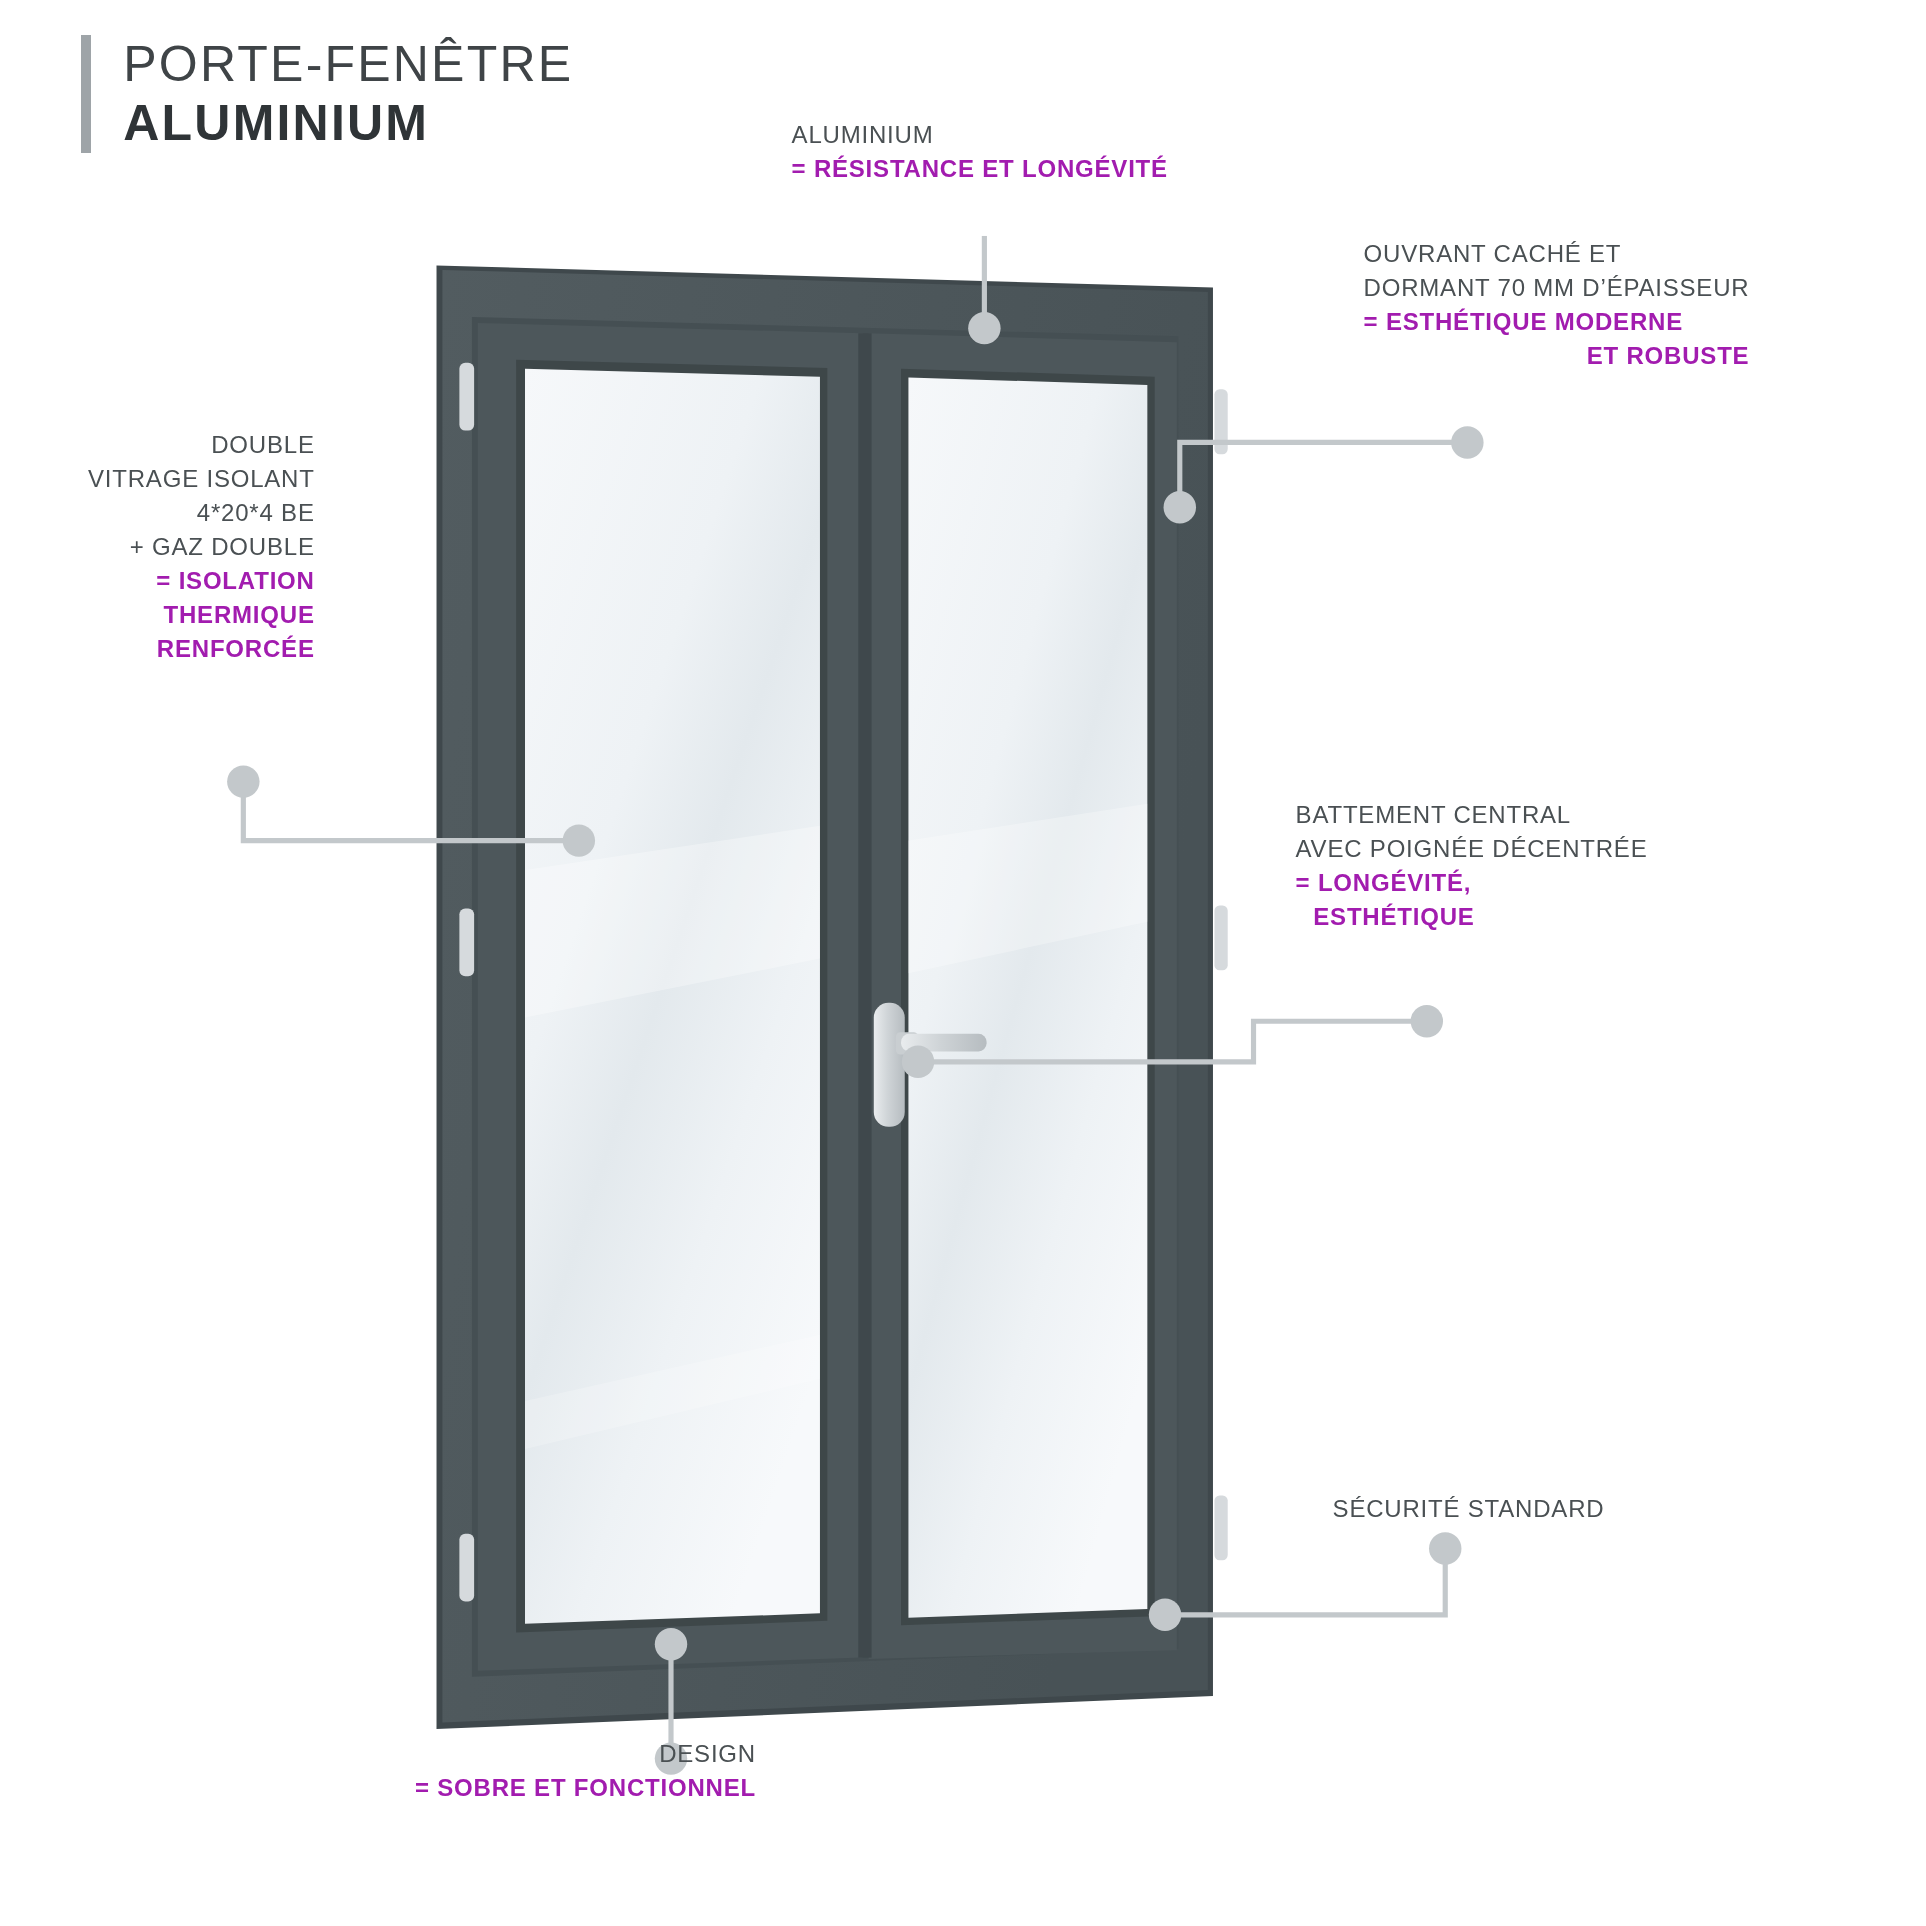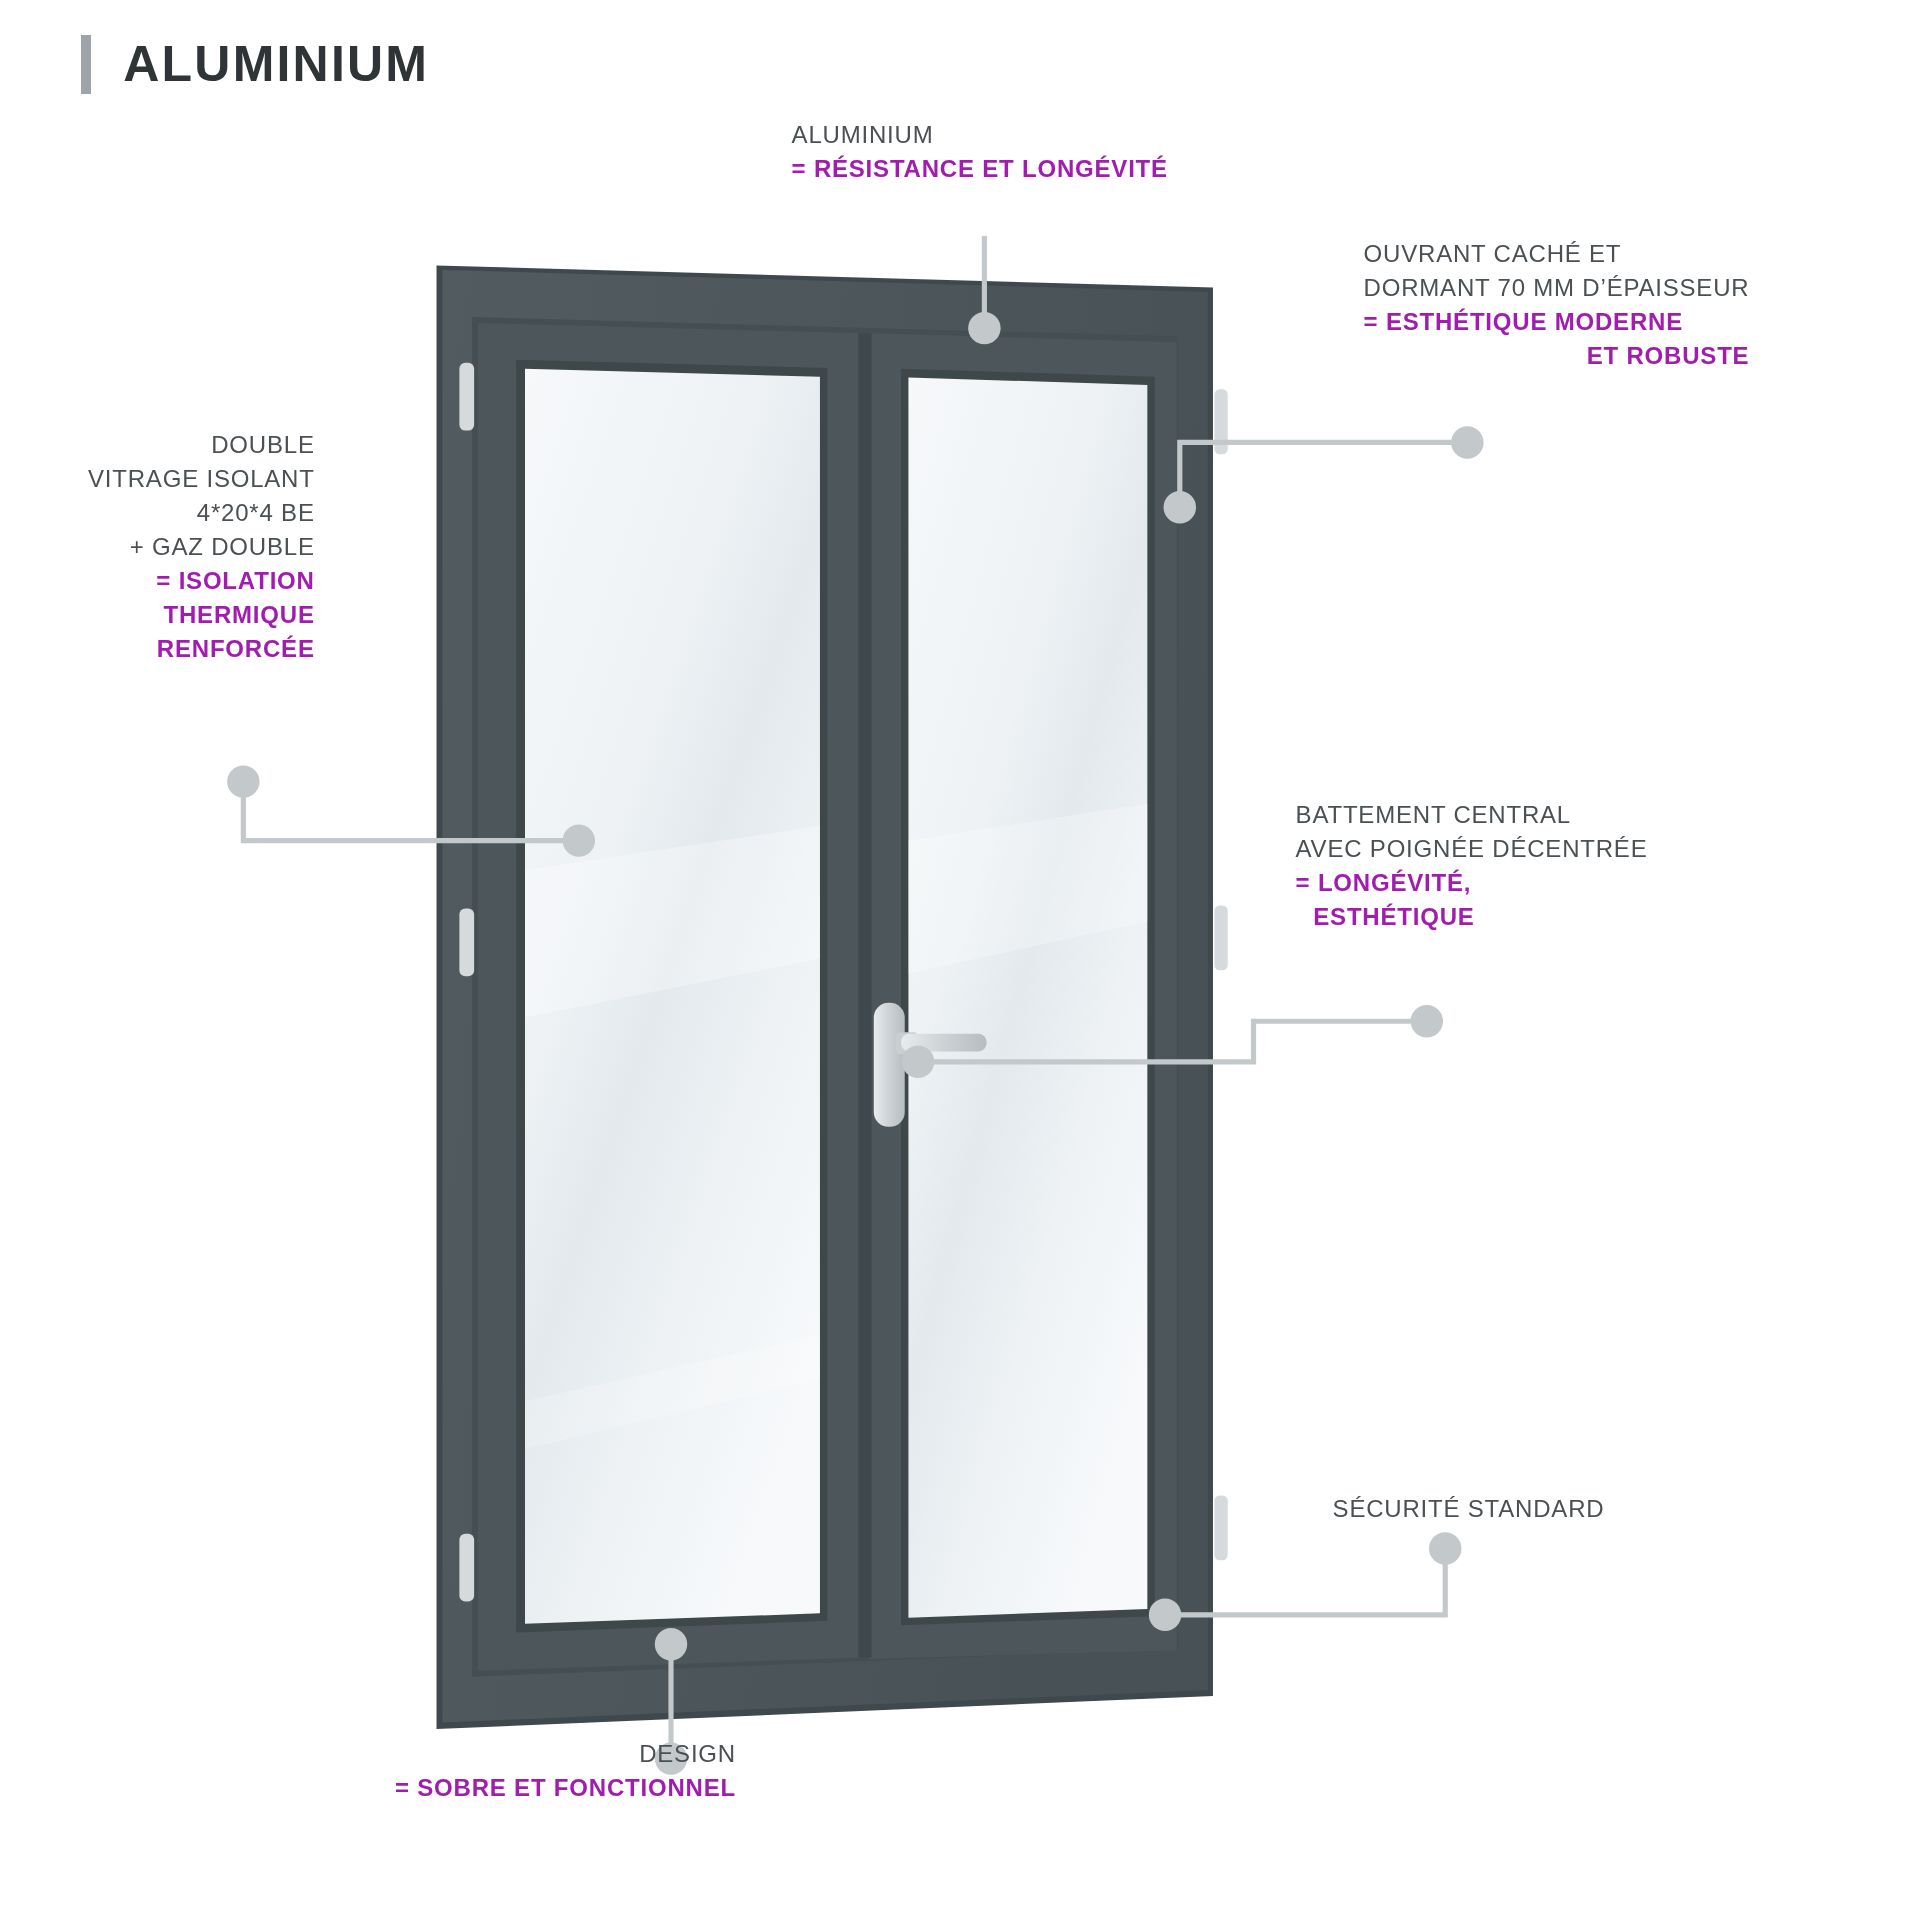--- a/index.html
+++ b/index.html
@@ -63,35 +63,36 @@
     line-height: 1.42;
     letter-spacing: 0.8px;
     white-space: nowrap;
   }
   .callout .txt .reg { font-weight: 400; color: #4a5053; display: block; }
   .callout .txt .bold { font-weight: 700; color: #a21caf; display: block; }
 
   .callout.left { flex-direction: row-reverse; text-align: right; }
   .callout.left .vbar { margin-left: 19px; }
   .callout.right .vbar { margin-right: 19px; }
-  .callout.center-bottom { flex-direction: row-reverse; text-align: right; }
+  .callout.center-bottom { flex-direction: row-reverse; text-align: right; margin-left: 20px; }
   .callout.center-bottom .vbar { margin-left: 19px; }
 
   
   #leaders { position: absolute; left: 0; top: 0; width: 1926px; height: 1926px; }
 
   
   #window-illustration { position: absolute; left: 0; top: 0; width: 1926px; height: 1926px; }
 </style>
 </head>
 <body>
 
 <div id="title-block">
   <div id="title-bar"></div>
   <div id="title-text">
+    <div id="title-line1">PORTE-FENÊTRE</div>
     <div id="title-line2">ALUMINIUM</div>
   </div>
 </div>
 
 <svg id="window-illustration" viewBox="0 0 2612 2612">
   <defs>
     <linearGradient id="glassGrad" x1="0" y1="0" x2="0.7" y2="1">
       <stop offset="0%" stop-color="#f6f8fa"></stop>
       <stop offset="38%" stop-color="#eef2f5"></stop>
       <stop offset="55%" stop-color="#e3e9ed"></stop>

